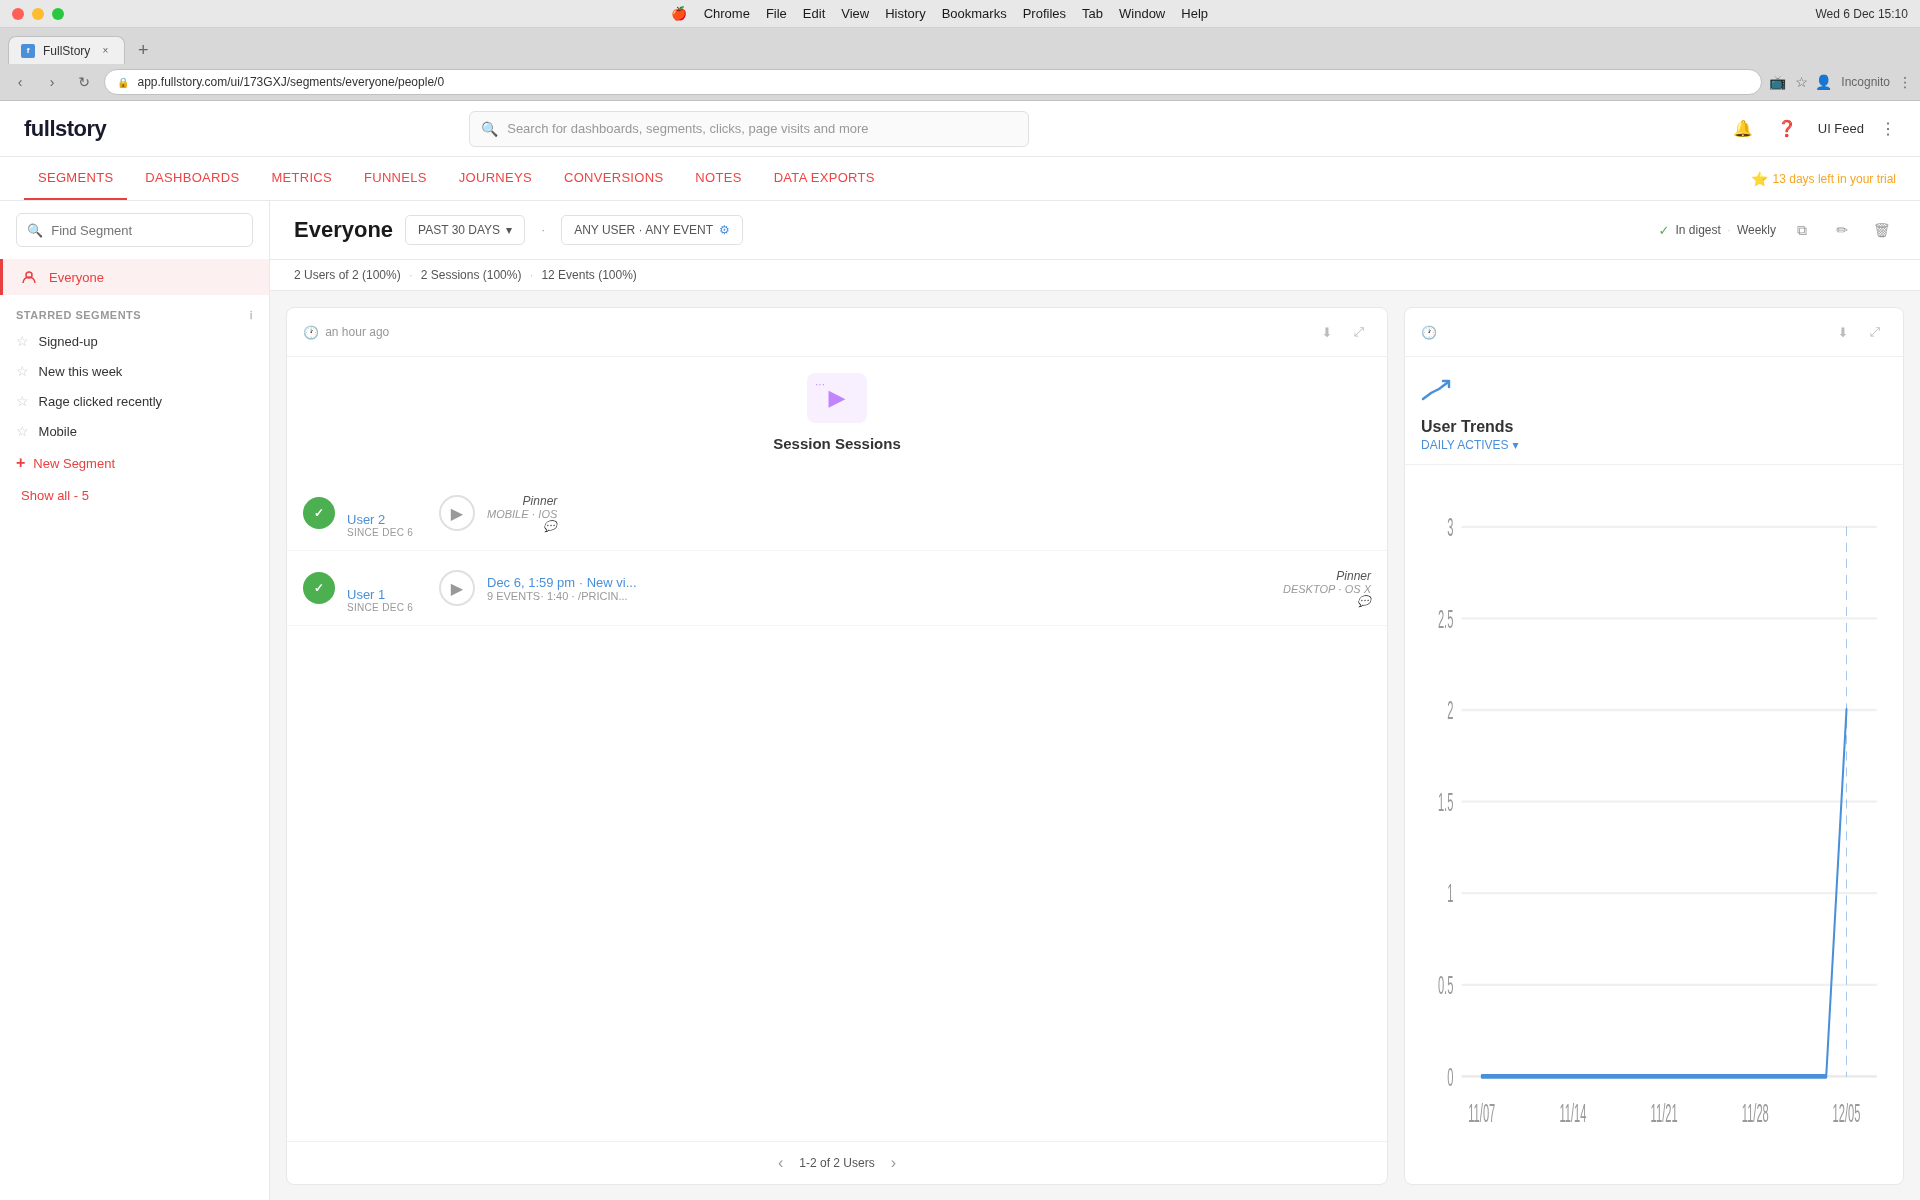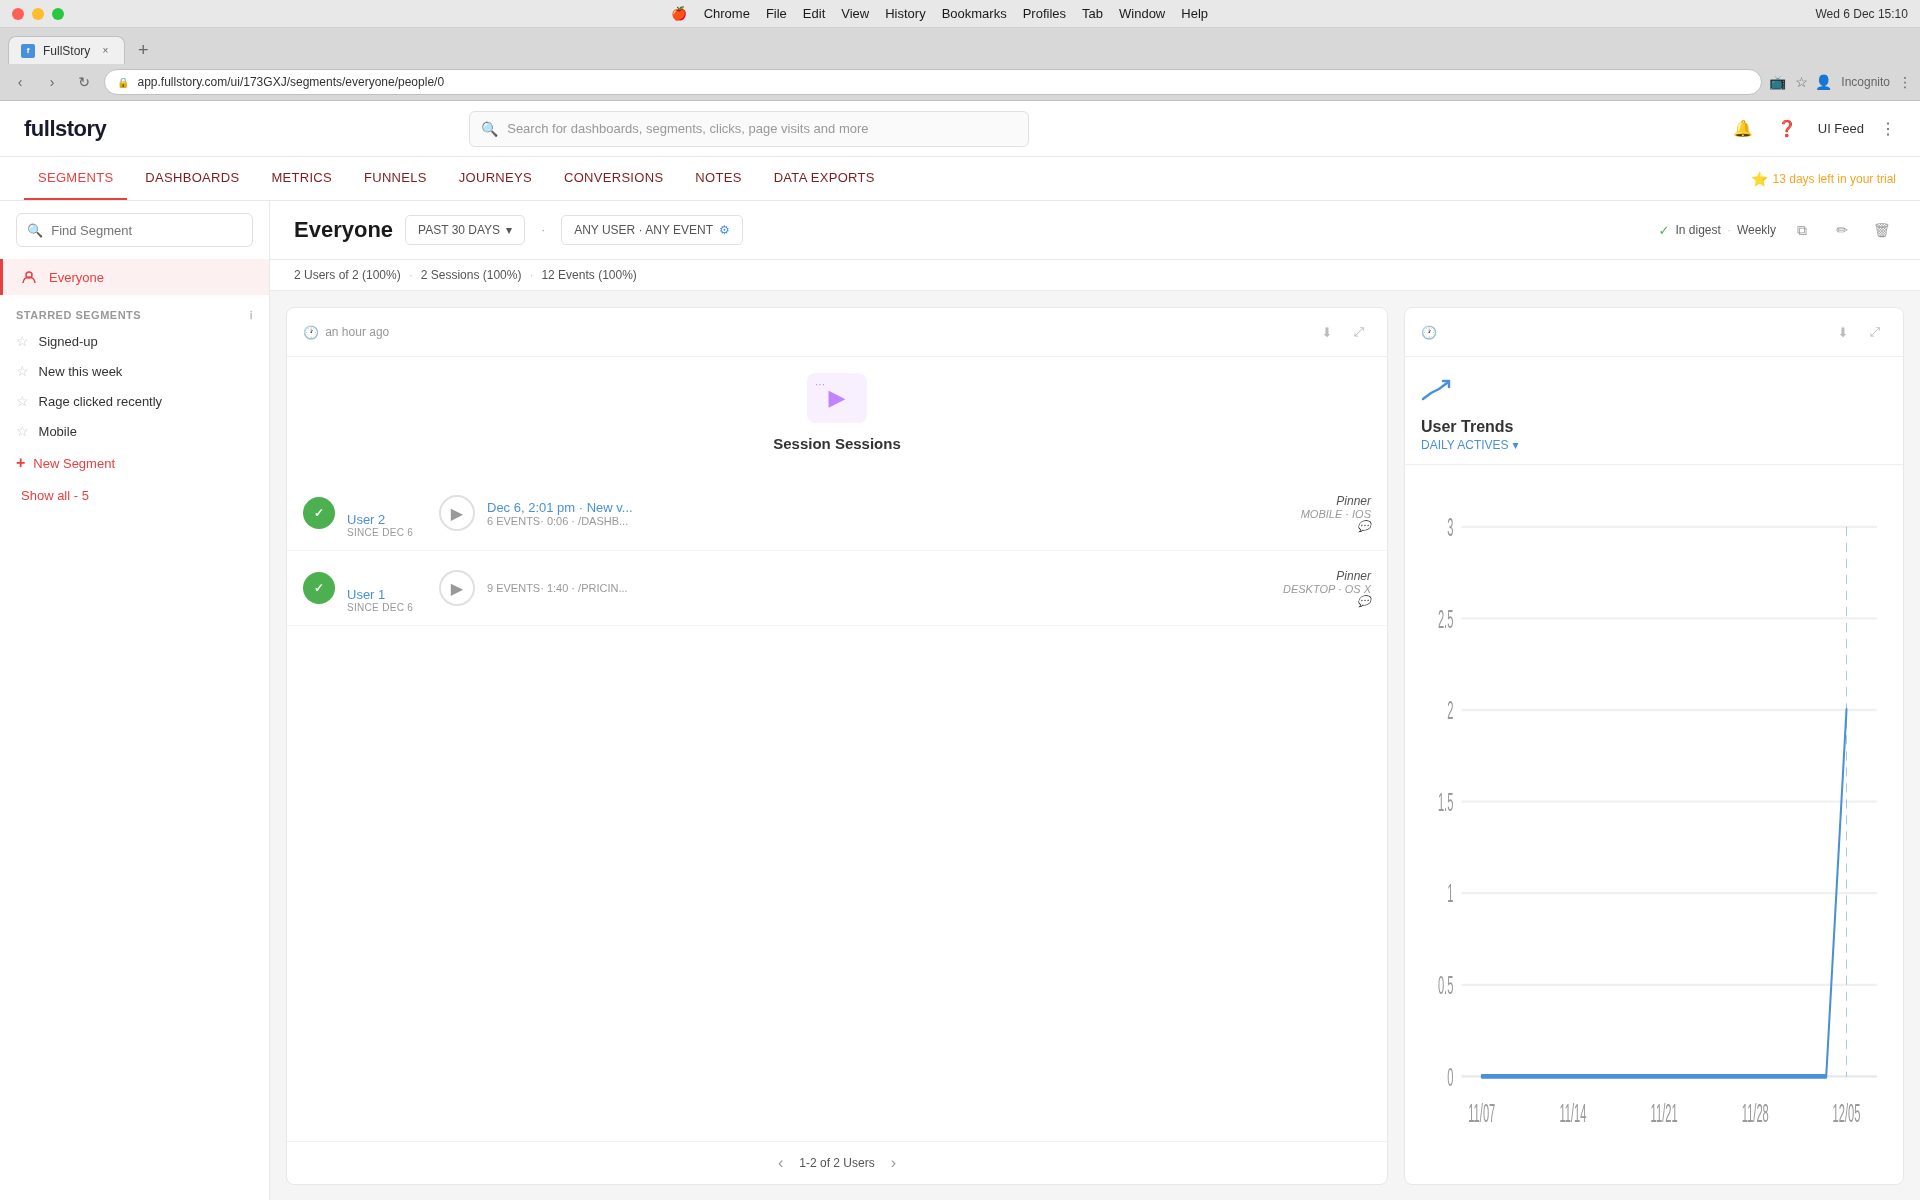--- a/index.html
+++ b/index.html
@@ -126,21 +126,21 @@
       background: white;
       justify-content: space-between;
     }
     .nav-items { display: flex; gap: 4px; height: 100%; }
     .nav-item {
       display: flex;
       align-items: center;
       padding: 0 14px;
       font-size: 13px;
       font-weight: 500;
-      color: #7f1d1d;
+      color: #ef4444;
       cursor: pointer;
       border-bottom: 2px solid transparent;
       letter-spacing: 0.3px;
     }
     .nav-item.active { color: #e84040; border-bottom-color: #e84040; }
     .trial-badge { font-size: 12px; color: #f5a623; display: flex; align-items: center; gap: 4px; }
     .trial-star { font-size: 14px; }
 
     
     .main-layout {
@@ -583,39 +583,36 @@
             <div class="playlist-title">Session Sessions</div>
           </div>
 
           <div class="session-row">
             <div class="user-avatar">✓</div>
             <div class="session-user-info">
               <div class="session-user-name">User 2</div>
               <div class="session-user-since">SINCE DEC 6</div>
             </div>
             <div class="session-play-btn">▶</div>
-            <div class="session-details">
-              <div class="session-link">Dec 6, 2:01 pm · New v...</div>
-              <div class="session-meta">6 EVENTS· 0:06 · /DASHB...</div>
-            </div>
             <div class="session-device">
               <div class="session-device-name">Pinner</div>
               <div>MOBILE · IOS</div>
               <span style="font-size:11px;color:#ccc;">💬</span>
             </div>
           </div>
 
           <div class="session-row">
             <div class="user-avatar">✓</div>
             <div class="session-user-info">
               <div class="session-user-name">User 1</div>
               <div class="session-user-since">SINCE DEC 6</div>
             </div>
             <div class="session-play-btn">▶</div>
             <div class="session-details">
+              <div class="session-link">Dec 6, 1:59 pm · New vi...</div>
               <div class="session-meta">9 EVENTS· 1:40 · /PRICIN...</div>
             </div>
             <div class="session-device">
               <div class="session-device-name">Pinner</div>
               <div>DESKTOP · OS X</div>
               <span style="font-size:11px;color:#ccc;">💬</span>
             </div>
           </div>
 
           <div style="flex:1;"></div>

